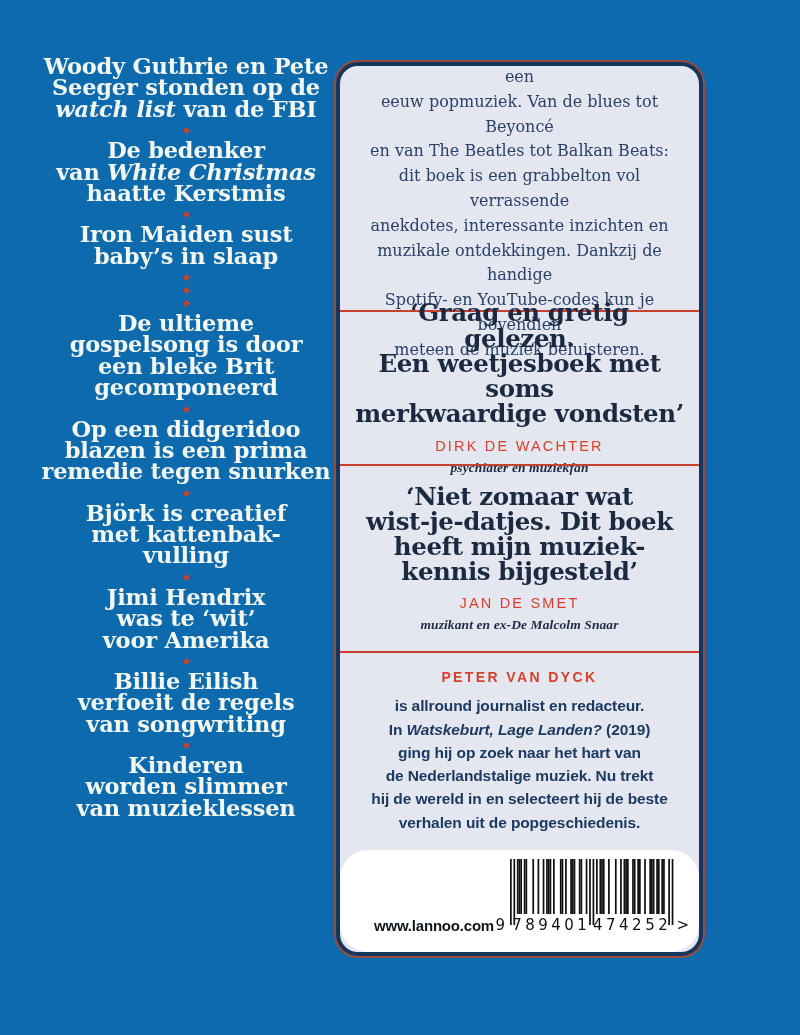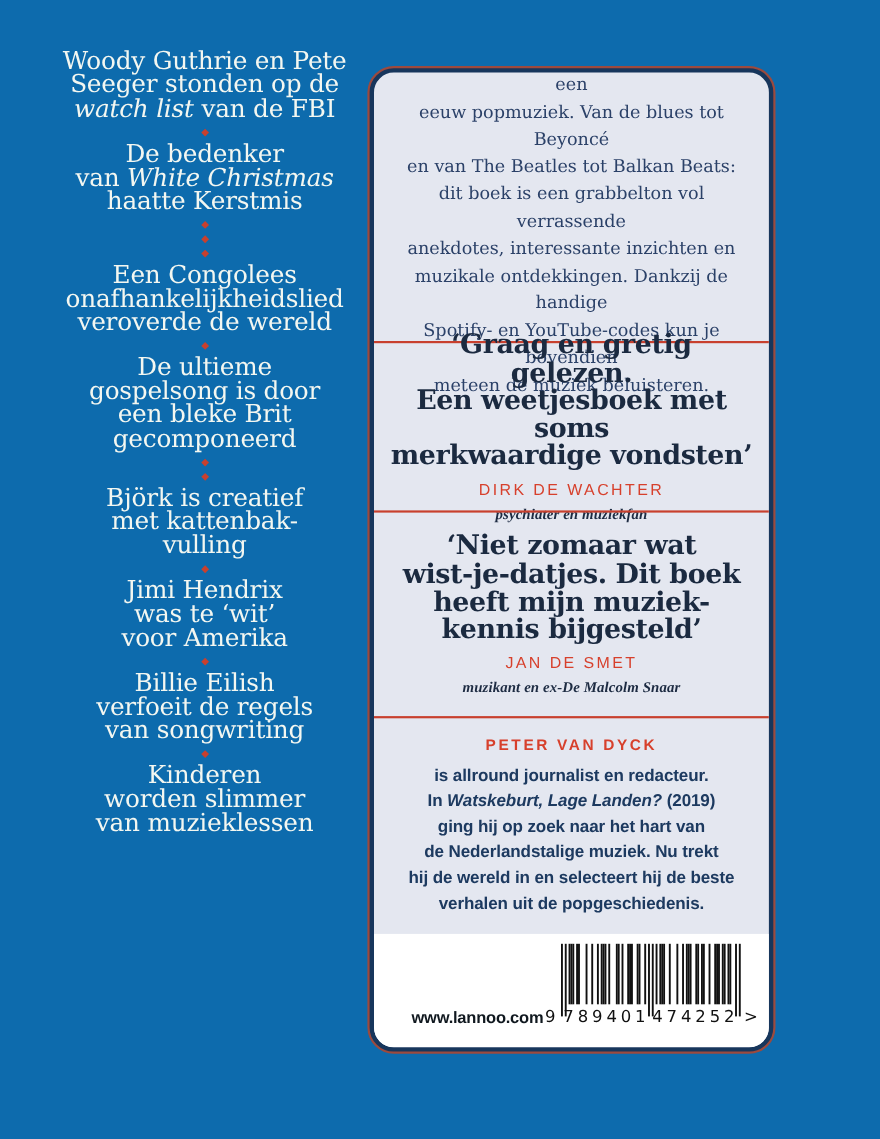--- a/index.html
+++ b/index.html
@@ -6,24 +6,24 @@
   body{
     width:800px;height:1035px;
     background:#0d6bad;
     font-family:"Liberation Sans",sans-serif;
     overflow:hidden;position:relative;
   }
   .cover{position:absolute;inset:0;}
 
   
   .facts{
-    position:absolute;left:30px;top:46px;width:312px;
+    position:absolute;left:30px;top:56px;width:312px;
     text-align:center;color:#f3f7f1;
     font-family:"DejaVu Serif","Liberation Serif",serif;
-    font-weight:normal;
+    font-weight:bold;
     font-size:22.5px;line-height:0.95;
     letter-spacing:-0.2px;
   }
   .fact{white-space:pre-line;}
   .fact .it{font-style:italic;}
   .dot-sep{
     width:5px;height:5px;background:#c8402e;
     transform:rotate(45deg);
     margin:8px auto 7px auto;
   }
@@ -74,20 +74,21 @@
   .bio-text{
     white-space:pre-line;
     font-weight:bold;font-size:15.5px;line-height:1.5;
     color:#1d3a60;letter-spacing:-0.1px;
   }
   .bio-text .it{font-style:italic;}
   .sec-footer{
     flex:1;background:#ffffff;
     flex-direction:row;align-items:flex-end;justify-content:space-between;
     padding:6px 10px 12px 34px;
+    border-radius:28px;
   }
   .website{
     font-weight:bold;font-size:15px;color:#10181f;
     letter-spacing:-0.2px;padding-bottom:6px;
   }
   .barcode-wrap{flex:none;}
   .barcode-wrap svg text{
     font-family:"DejaVu Sans","Liberation Sans",sans-serif;
     fill:#111111;
   }
@@ -99,31 +100,33 @@
 
   <div class="facts" id="facts">
       <div class="fact"><span>Woody Guthrie en Pete
 Seeger stonden op de
 </span><span class="it">watch list</span><span> van de FBI</span></div>
       <div class="dot-sep"></div>
       <div class="fact"><span>De bedenker
 van </span><span class="it">White Christmas</span><span>
 haatte Kerstmis</span></div>
       <div class="dot-sep"></div>
-      <div class="dot-sep"></div>
-      <div class="dot-sep"></div>
-      <div class="fact"><span>Een Congolees
-onafhankelijkheidslied
-veroverde de wereld</span></div>
+      <div class="fact"><span>Iron Maiden sust
+baby’s in slaap</span></div>
+      <div class="dot-sep"></div>
+      <div class="dot-sep"></div>
       <div class="dot-sep"></div>
       <div class="fact"><span>De ultieme
 gospelsong is door
 een bleke Brit
 gecomponeerd</span></div>
       <div class="dot-sep"></div>
+      <div class="fact"><span>Op een didgeridoo
+blazen is een prima
+remedie tegen snurken</span></div>
       <div class="dot-sep"></div>
       <div class="fact"><span>Björk is creatief
 met kattenbak-
 vulling</span></div>
       <div class="dot-sep"></div>
       <div class="fact"><span>Jimi Hendrix
 was te ‘wit’
 voor Amerika</span></div>
       <div class="dot-sep"></div>
       <div class="fact"><span>Billie Eilish

